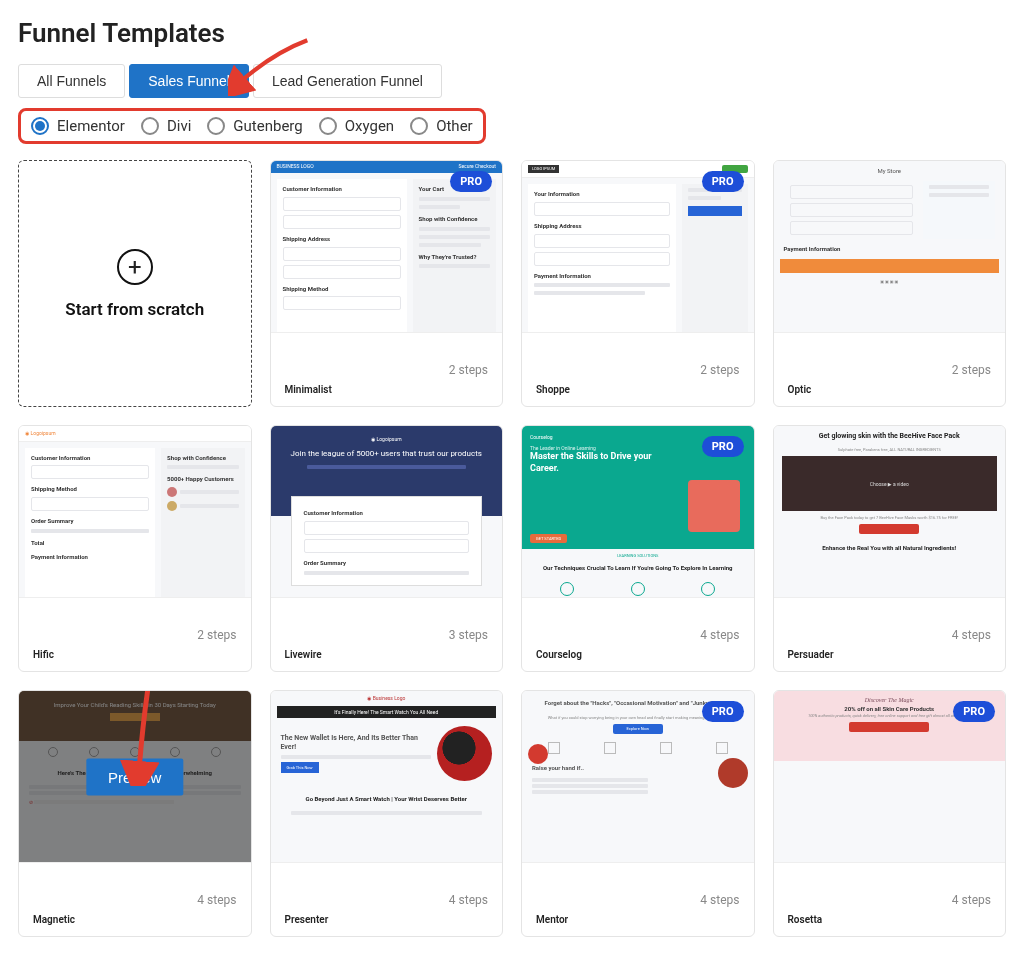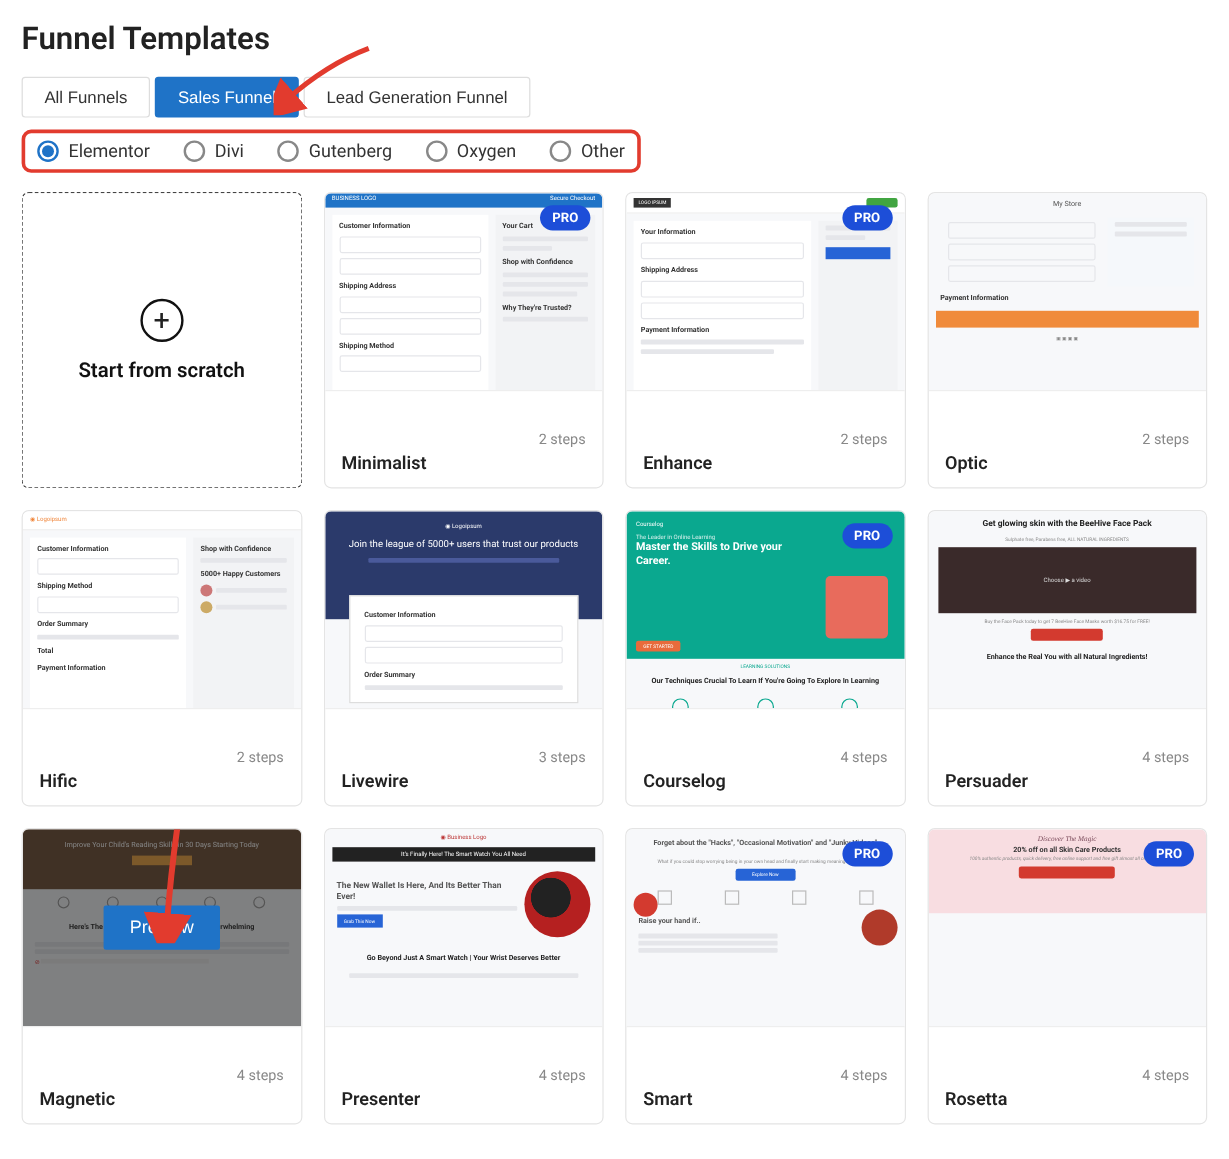--- a/index.html
+++ b/index.html
@@ -51,21 +51,21 @@
     width: 80px; height: 140px;
     pointer-events: none;
     z-index: 20;
   }
   
   .radio-outline {
     border: 3px solid #e23b2e;
     border-radius: 8px;
     padding: 6px 10px;
     display: inline-flex;
-    gap: 28px;
+    gap: 16px;
     align-items: center;
     margin-bottom: 16px;
   }
   .radio-item {
     display: flex;
     align-items: center;
     gap: 8px;
     cursor: pointer;
     font-size: 15px;
     color: #333;
@@ -124,21 +124,21 @@
   }
   .card-footer {
     border-top: 1px solid #eee;
     padding: 11px 14px;
     display: flex;
     justify-content: space-between;
     align-items: center;
     min-height: 42px;
   }
   .card-title {
-    font-size: 15px;
+    font-size: 10px;
     font-weight: 600;
     color: #222;
     margin-top: 40px;
   }
   .card-steps {
     font-size: 12px;
     color: #888;
   }
   
   .scratch {
@@ -343,21 +343,21 @@
             <div class="thumb-side" style="width:30%">
               <div class="thumb-line"></div>
               <div class="thumb-line short"></div>
               <div style="background:#2764d6;height:10px;margin:6px"></div>
             </div>
           </div>
         </div>
         <span class="pro-badge">PRO</span>
       </div>
       <div class="card-footer">
-        <span class="card-title">Enhance</span>
+        <span class="card-title">Shoppe</span>
         <span class="card-steps">2 steps</span>
       </div>
     </div>
     <div class="card">
       <div class="card-thumb">
         <div class="thumb-content">
           <div style="text-align:center;padding:6px;font-size:6px">My Store</div>
           <div style="display:flex;gap:4px;padding:0 10px">
             <div style="flex:1">
               <div class="thumb-box"></div>
@@ -545,21 +545,21 @@
           <div style="font-size:6px;font-weight:700;margin:6px 10px">Raise your hand if..</div>
           <div class="thumb-line" style="margin:2px 10px;width:50%"></div>
           <div class="thumb-line" style="margin:2px 10px;width:50%"></div>
           <div class="thumb-line" style="margin:2px 10px;width:50%"></div>
           <div class="thumb-flower"></div>
           <div class="thumb-coffee"></div>
         </div>
         <span class="pro-badge">PRO</span>
       </div>
       <div class="card-footer">
-        <span class="card-title">Smart</span>
+        <span class="card-title">Mentor</span>
         <span class="card-steps">4 steps</span>
       </div>
     </div>
     <div class="card">
       <div class="card-thumb">
         <div class="thumb-content">
           <div class="thumb-rosetta-top">
             <div style="font-family:cursive">Discover The Magic</div>
             <div style="font-weight:700;font-style:normal;color:#333">20% off on all Skin Care Products</div>
             <div class="thumb-small">100% authentic products, quick delivery, free online support and free gift almost all of the time.</div>

